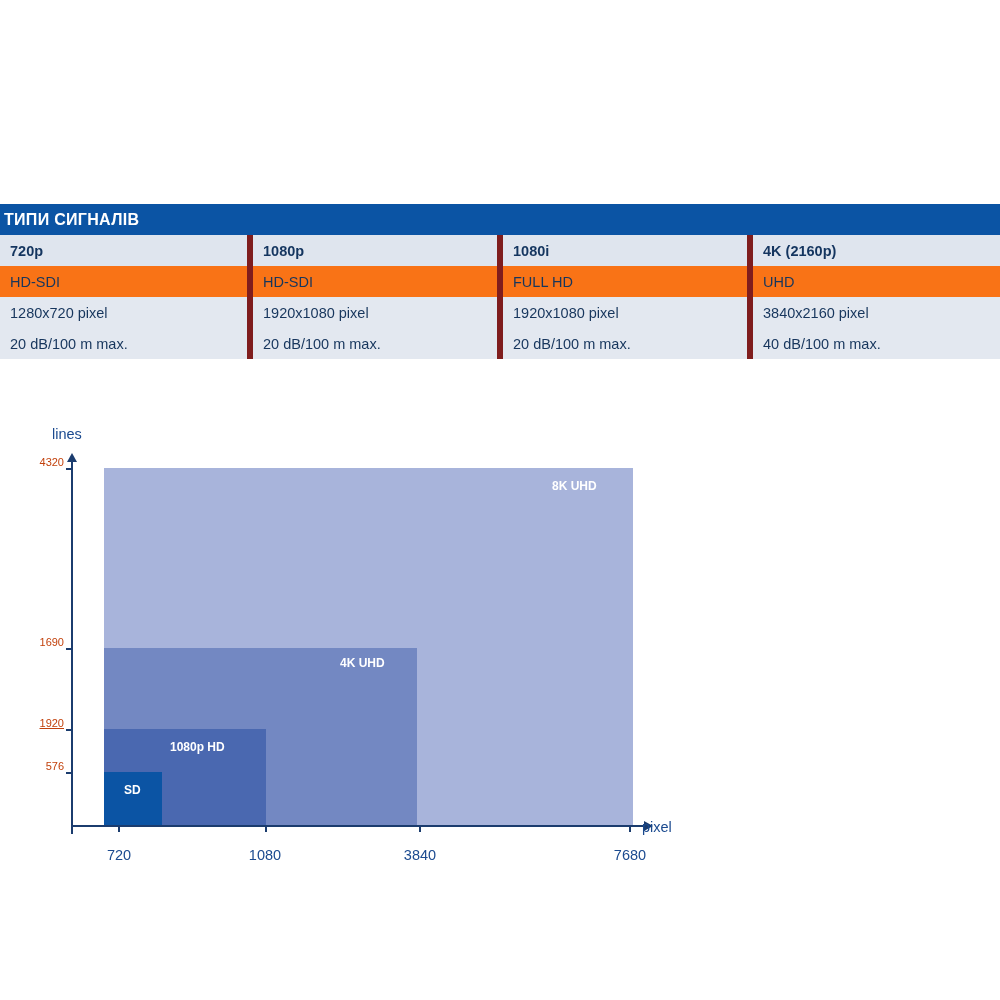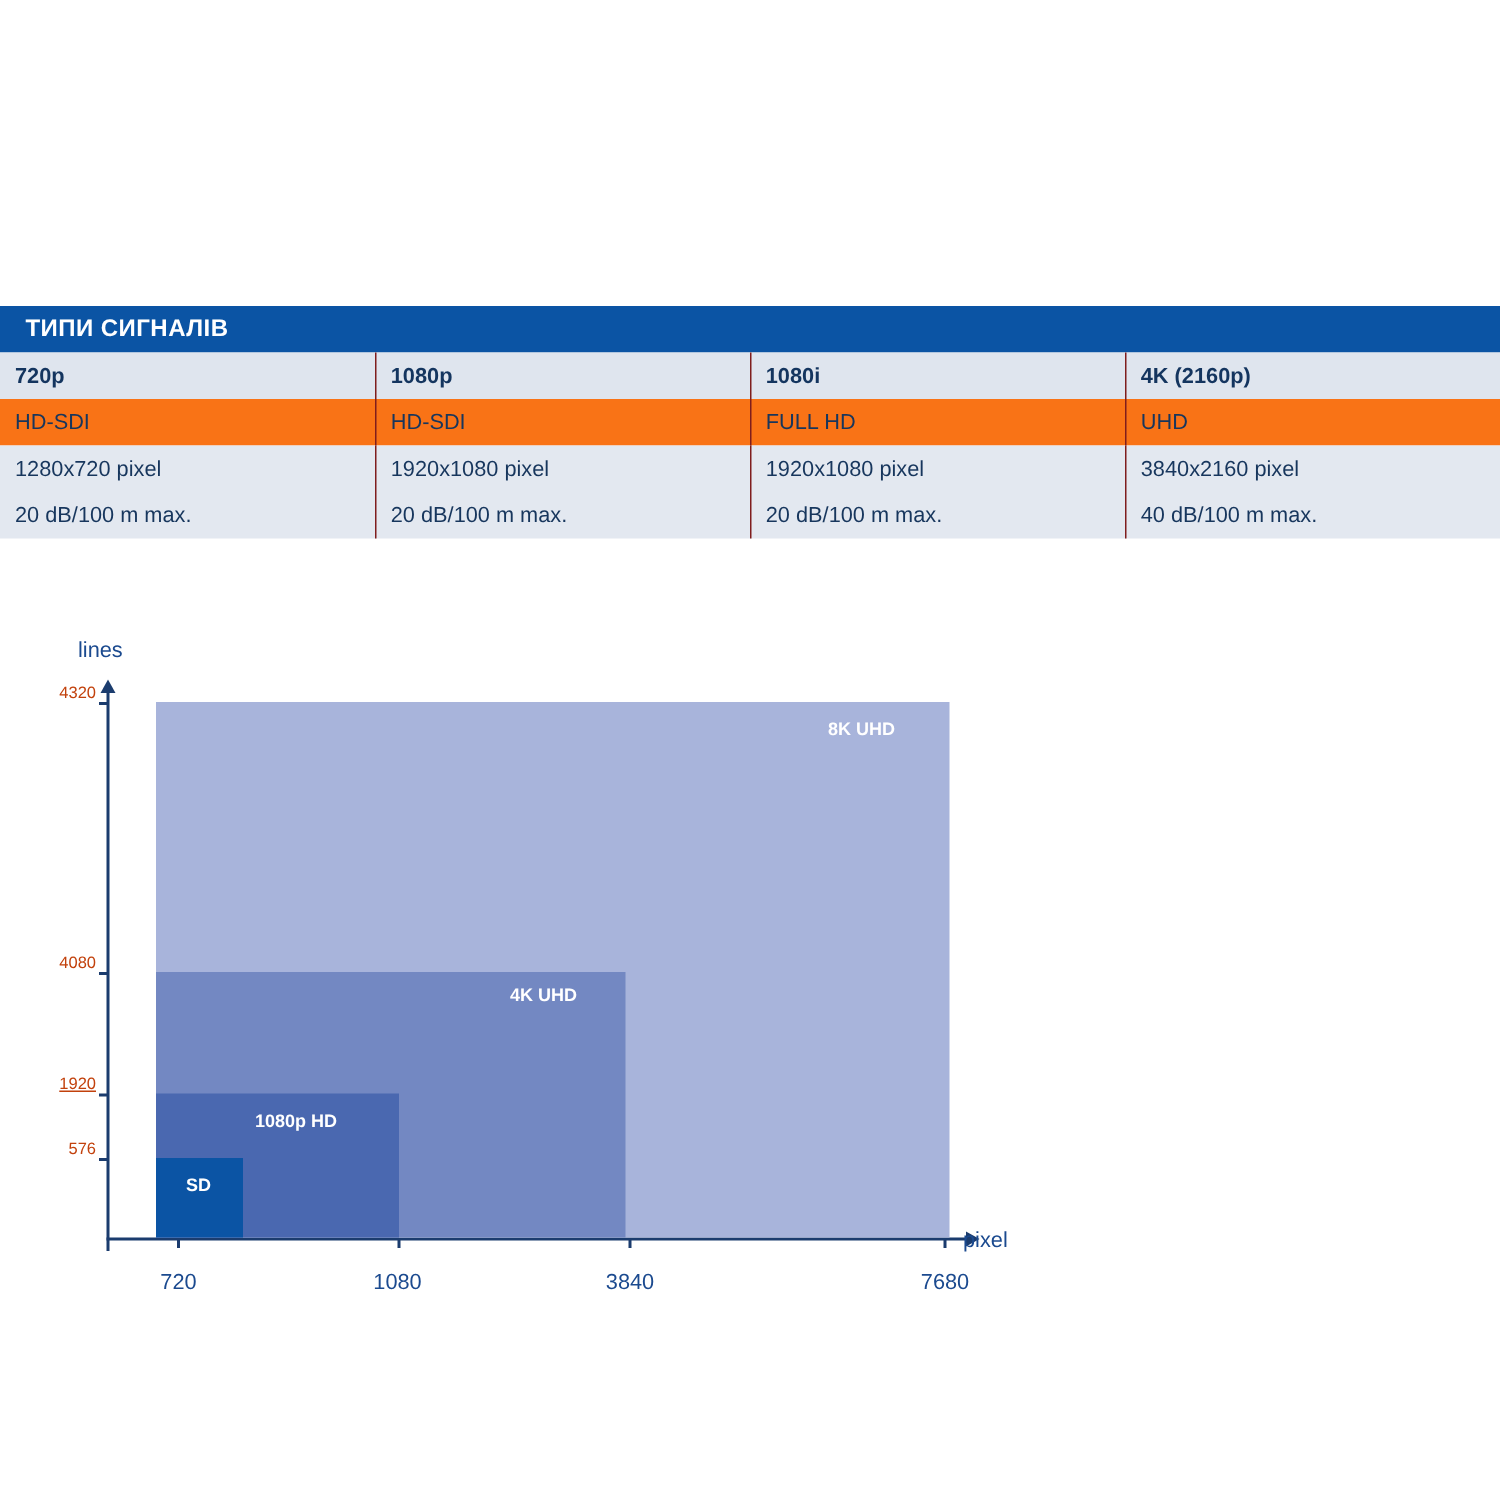--- a/index.html
+++ b/index.html
@@ -24,35 +24,35 @@
     width: 1000px;
   }
   .table-header {
     background: #0b54a4;
     color: #ffffff;
     font-size: 16px;
     font-weight: bold;
     letter-spacing: 0.3px;
     height: 31px;
     line-height: 31px;
-    padding-left: 17px;
+    padding-left: 4px;
     box-sizing: border-box;
   }
   table.signal-table {
     border-collapse: collapse;
     width: 1000px;
     table-layout: fixed;
   }
   table.signal-table td {
     height: 31px;
     padding: 0 0 0 10px;
     font-size: 14.5px;
     color: #17365d;
     vertical-align: middle;
-    border-right: 1px solid #7f1d1d;
+    border-right: 6px solid #7f1d1d;
   }
   table.signal-table td:last-child { border-right: none; }
   tr.row-cat td {
     background: #dfe5ee;
     font-weight: bold;
     color: #14355f;
   }
   tr.row-a td { background: #f97316; }
   tr.row-b td { background: #e3e8f0; }
 
@@ -158,21 +158,21 @@
   <div class="arrow-up" style="left:67px; top:49px;"></div>
 
   <div class="axis-line" style="left:71px; top:421px; width:573px; height:1.5px;"></div>
   <div class="arrow-right" style="left:644px; top:417px;"></div>
 
   <div class="chart-label" style="left:642px; top:415px;">pixel</div>
 
   <div class="tick-label" style="left:10px; top:52px; width:54px;">4320</div>
   <div class="tick-mark" style="left:66px; top:64px; width:6px; height:1.5px;"></div>
 
-  <div class="tick-label" style="left:10px; top:232px; width:54px;">4080</div>
+  <div class="tick-label" style="left:10px; top:232px; width:54px;">1690</div>
   <div class="tick-mark" style="left:66px; top:244px; width:6px; height:1.5px;"></div>
 
   <div class="tick-label" style="left:10px; top:313px; width:54px;text-decoration:underline;">1920</div>
   <div class="tick-mark" style="left:66px; top:325px; width:6px; height:1.5px;"></div>
 
   <div class="tick-label" style="left:10px; top:356px; width:54px;">576</div>
   <div class="tick-mark" style="left:66px; top:368px; width:6px; height:1.5px;"></div>
 
   <div class="res-box" style="left:104px; top:64px; width:529px; height:357px; background:#a8b4db;"></div>
   <div class="res-label" style="left:552px; top:75px;">8K UHD</div>

